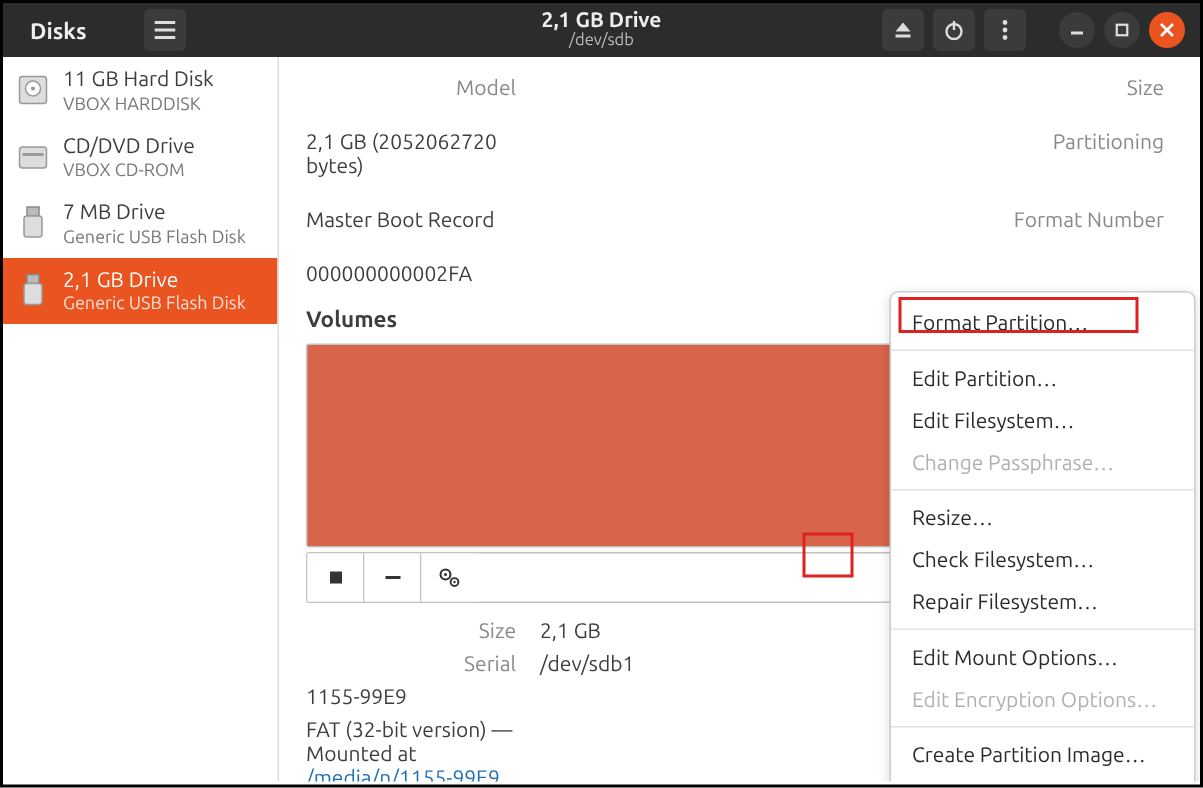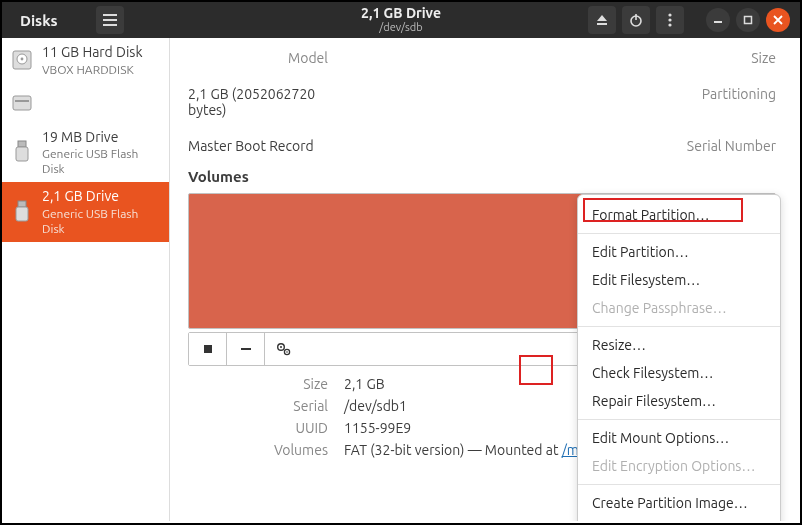--- a/index.html
+++ b/index.html
@@ -10,21 +10,21 @@
   .tb-title-left { font-weight: 700; color: #eee; font-size: 15px; }
   .tb-hamburger { width: 28px; height: 28px; background: #3b3b3b; border-radius: 4px; display: flex; align-items: center; justify-content: center; margin-left: 30px; }
   .tb-center { position: absolute; left: 50%; transform: translateX(-50%); text-align: center; top: 3px; }
   .tb-center-main { font-weight: 700; color: #eee; font-size: 14px; }
   .tb-center-sub { font-size: 11px; color: #bbb; }
   .tb-right { margin-left: auto; display: flex; align-items: center; gap: 6px; padding-right: 10px; }
   .tb-btn { width: 28px; height: 28px; background: #3b3b3b; border-radius: 4px; display: flex; align-items: center; justify-content: center; color: #ddd; }
   .tb-wbtn { width: 24px; height: 24px; background: #3b3b3b; border-radius: 50%; display: flex; align-items: center; justify-content: center; color: #ddd; font-size: 12px; }
   .tb-close { background: #e95420; color: #fff; font-weight: 700; }
   .content { display: flex; height: calc(100% - 38px); }
-  .sidebar { width: 168px; border-right: 1px solid #ddd; background: #fff; overflow-y: auto; }
+  .sidebar { width: 184px; border-right: 1px solid #ddd; background: #fff; overflow-y: auto; }
   .drive-item { display: flex; align-items: center; padding: 6px 8px; gap: 8px; cursor: default; }
   .drive-item.selected { background: #e95420; color: #fff; }
   .drive-icon { width: 24px; height: 28px; display: flex; align-items: center; justify-content: center; flex-shrink: 0; }
   .drive-text { display: flex; flex-direction: column; line-height: 1.25; }
   .drive-title { font-size: 14px; }
   .drive-sub { font-size: 12px; color: #777; }
   .drive-item.selected .drive-sub { color: #f6e0d6; }
   .main { flex: 1; position: relative; padding: 12px 24px 12px 18px; overflow: hidden; }
   .info-grid { display: grid; grid-template-columns: 140px 1fr; row-gap: 6px; column-gap: 16px; margin-bottom: 14px; gap: 20px; }
   .info-label { text-align: right; color: #888; }
@@ -116,30 +116,34 @@
           <span class="drive-sub">VBOX HARDDISK</span>
         </div>
       </div>
       <div class="drive-item">
         <div class="drive-icon">
           <svg width="22" height="24" viewBox="0 0 22 24">
               <rect x="2" y="5" width="18" height="14" rx="2" fill="#ddd" stroke="#999"></rect>
               <rect x="4" y="9" width="14" height="2" fill="#999"></rect>
             </svg>
         </div>
+        <div class="drive-text">
+          <span class="drive-title">CD/DVD Drive</span>
+          <span class="drive-sub">VBOX CD-ROM</span>
+        </div>
       </div>
       <div class="drive-item">
         <div class="drive-icon">
           <svg width="22" height="26" viewBox="0 0 22 26">
               <rect x="7" y="2" width="8" height="6" fill="#bbb" stroke="#888"></rect>
               <rect x="5" y="8" width="12" height="14" rx="2" fill="#ddd" stroke="#999"></rect>
             </svg>
         </div>
         <div class="drive-text">
-          <span class="drive-title">19 MB Drive</span>
+          <span class="drive-title">7 MB Drive</span>
           <span class="drive-sub">Generic USB Flash Disk</span>
         </div>
       </div>
       <div class="drive-item selected">
         <div class="drive-icon">
           <svg width="22" height="26" viewBox="0 0 22 26">
               <rect x="7" y="2" width="8" height="6" fill="#bbb" stroke="#888"></rect>
               <rect x="5" y="8" width="12" height="14" rx="2" fill="#ddd" stroke="#999"></rect>
             </svg>
         </div>
@@ -151,21 +155,22 @@
     </div>
 
     <div class="main">
 
       <div class="info-grid">
         <div class="info-label">Model</div>
         <div class="info-label">Size</div>
         <div>2,1 GB (2052062720 bytes)</div>
         <div class="info-label">Partitioning</div>
         <div>Master Boot Record</div>
-        <div class="info-label">Serial Number</div>
+        <div class="info-label">Format Number</div>
+        <div>000000000002FA</div>
       </div>
 
       <div class="section-title">Volumes</div>
 
       <div class="volumes-box">
         <span class="tri">▶</span>
       </div>
 
       <div class="vol-toolbar">
         <div class="vol-buttons">
@@ -188,21 +193,20 @@
             </svg>
           </div>
         </div>
       </div>
 
       <div class="details-grid">
         <div class="info-label">Size</div>
         <div>2,1 GB</div>
         <div class="info-label">Serial</div>
         <div>/dev/sdb1</div>
-        <div class="info-label">UUID</div>
         <div>1155-99E9</div>
         <div class="info-label">Volumes</div>
         <div>
           <span>FAT (32-bit version) — Mounted at </span><a href="#" class="link">/media/n/1155-99E9</a>
         </div>
       </div>
 
       <div class="popup">
         <div class="popup-item">Format Partition…</div>
         <div class="popup-sep"></div>

